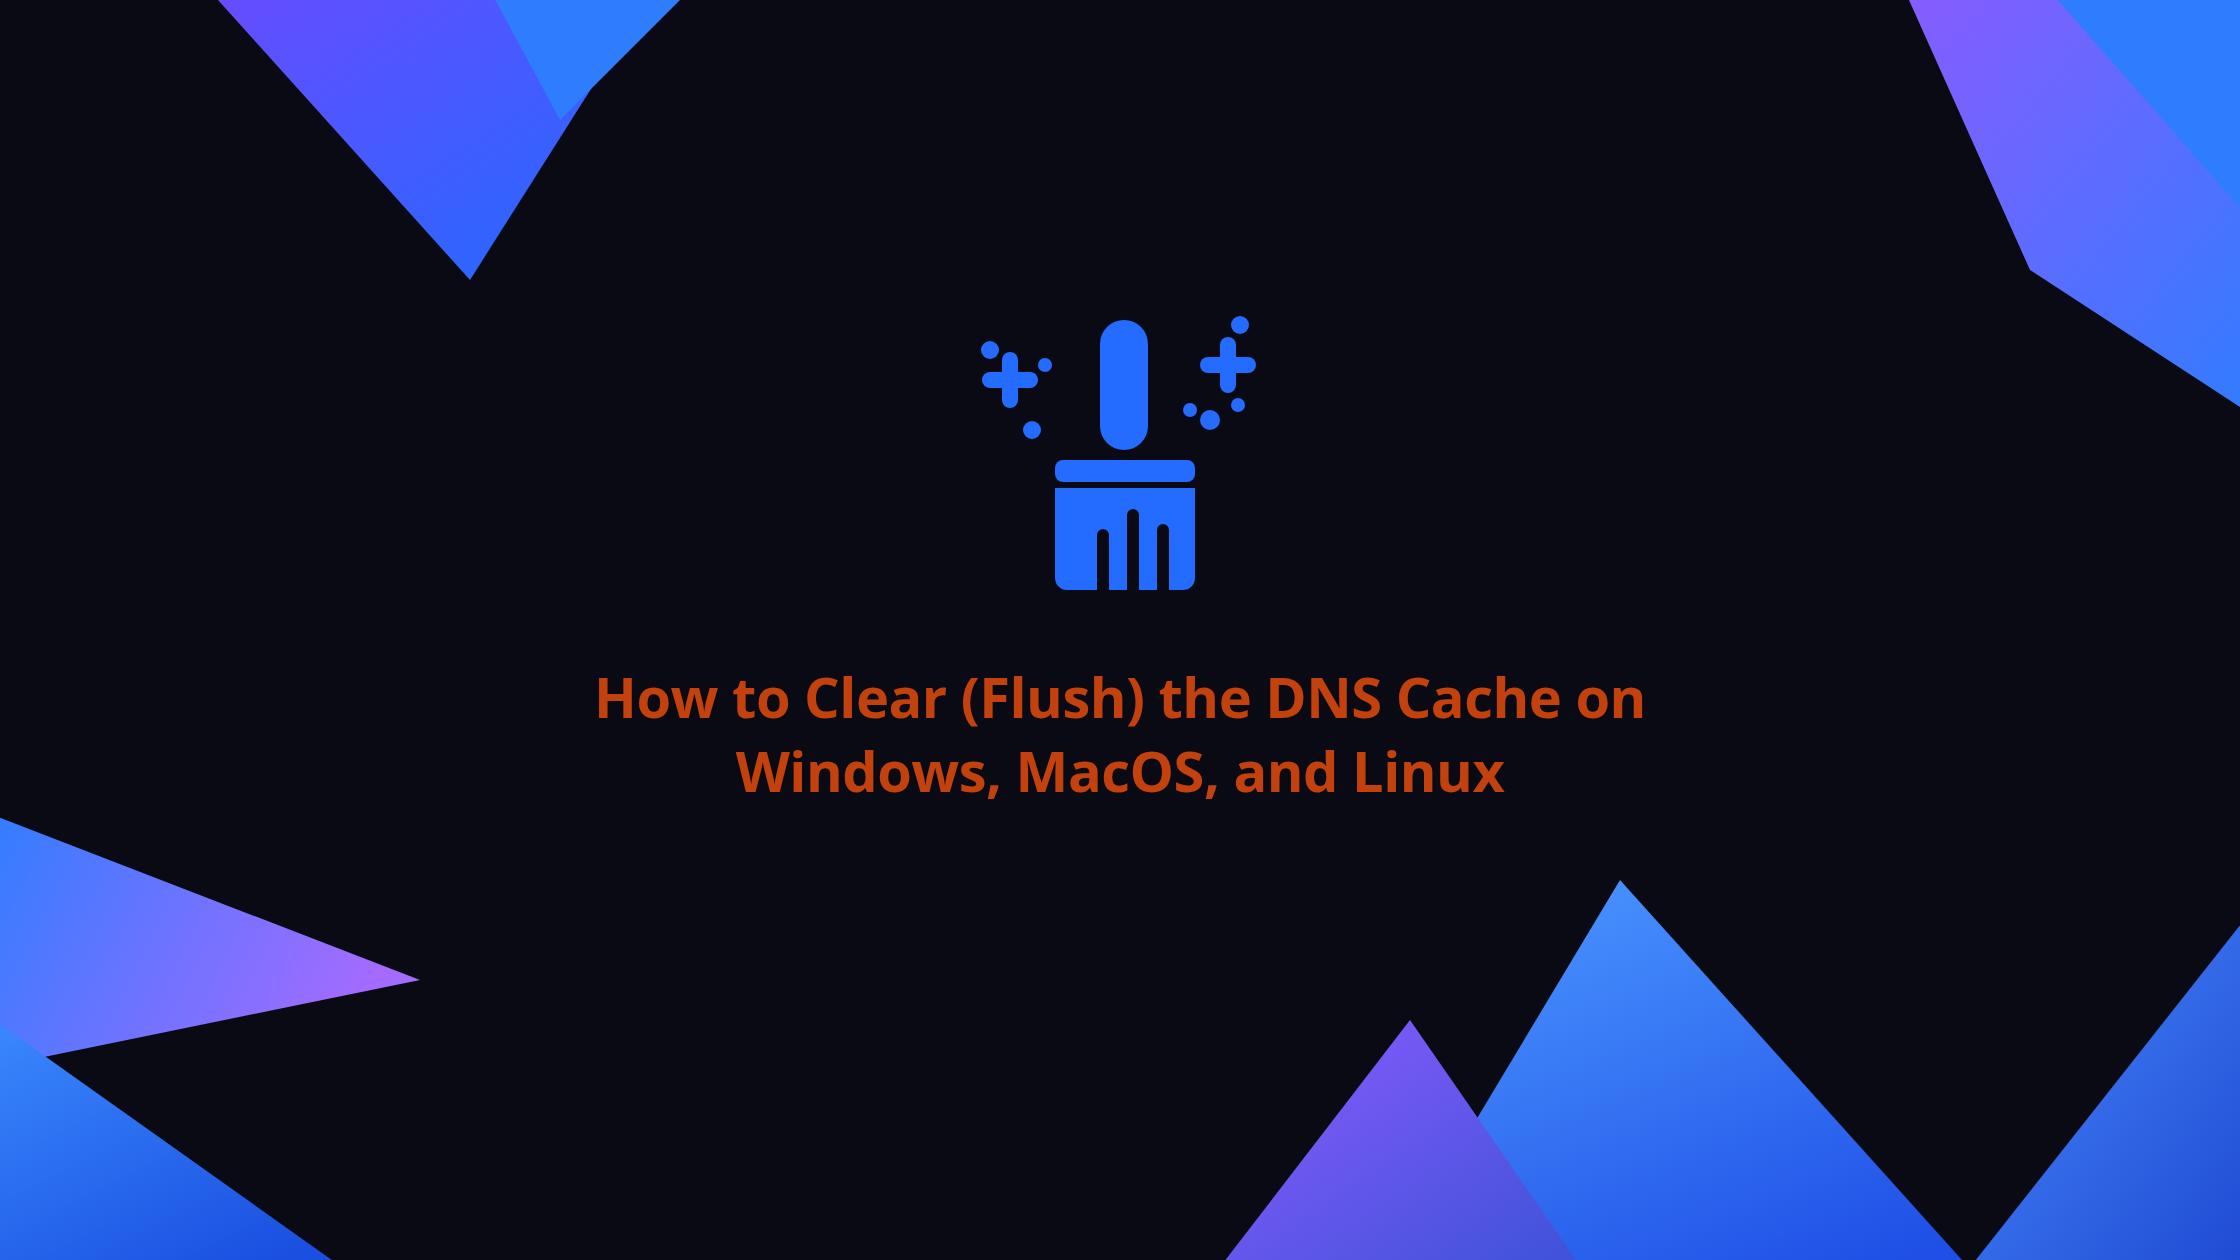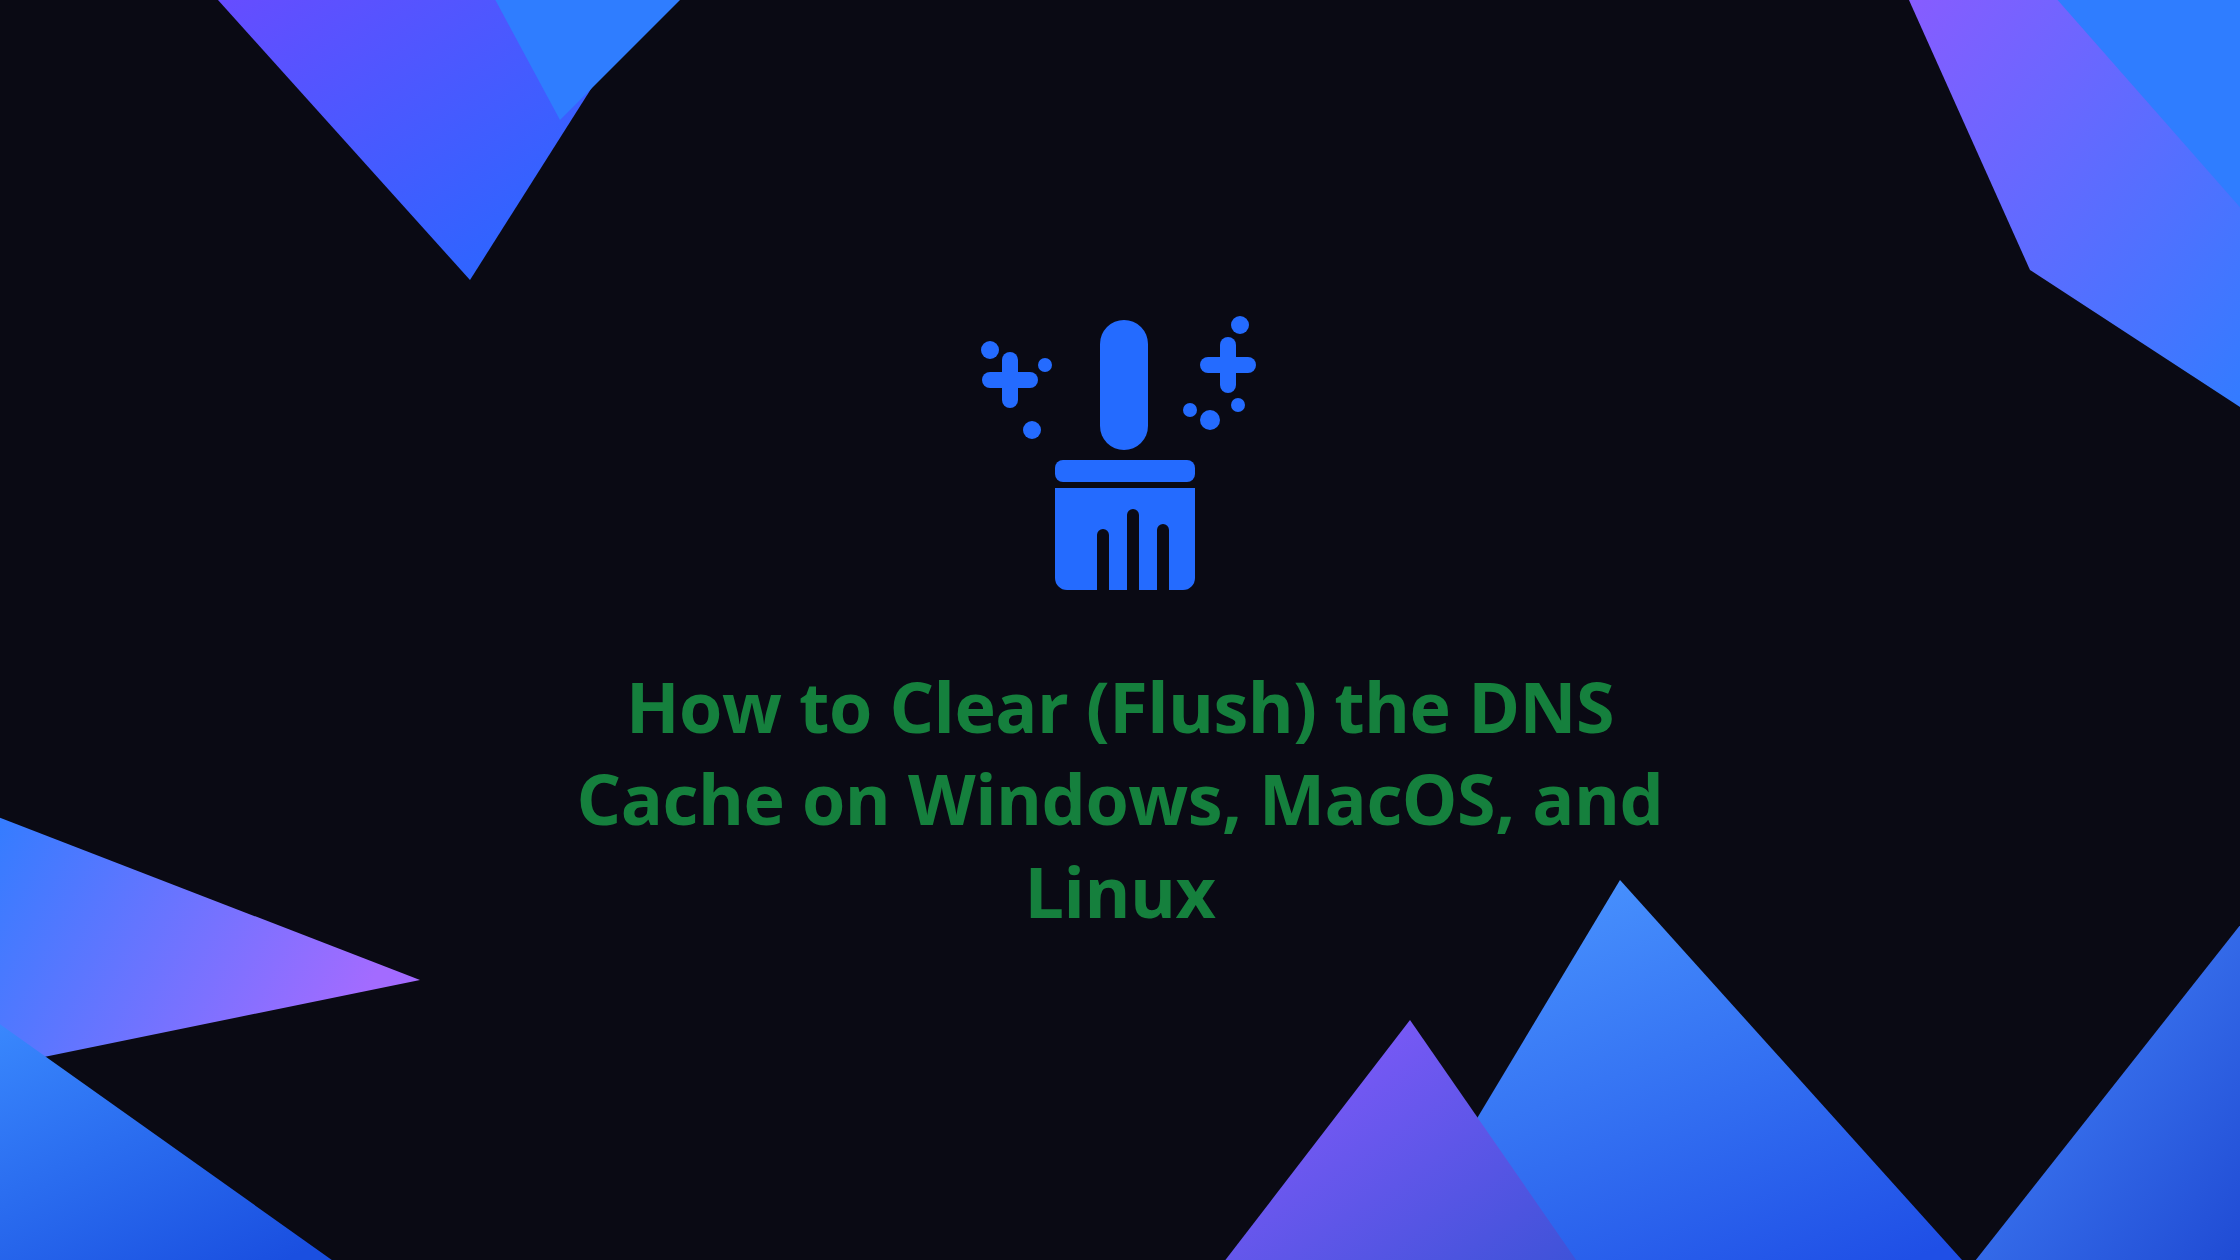--- a/index.html
+++ b/index.html
@@ -33,23 +33,23 @@
   }
   .icon-wrap {
     width: 320px;
     height: 320px;
     display: flex;
     align-items: center;
     justify-content: center;
     margin-bottom: 40px;
   }
   .title {
-    color: #15803d;
+    color: #c2410c;
     font-weight: 700;
-    font-size: 70px;
+    font-size: 56px;
     line-height: 1.32;
     text-align: center;
     letter-spacing: -0.5px;
   }
 </style>
 </head>
 <body>
 
 <div class="stage">
 

